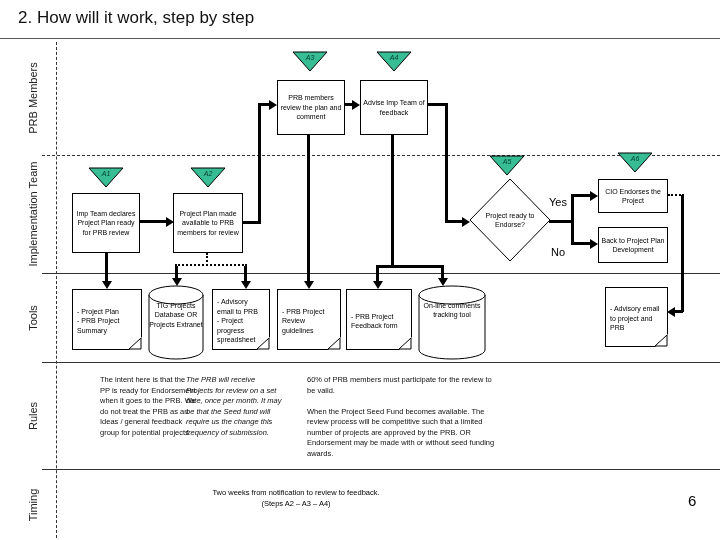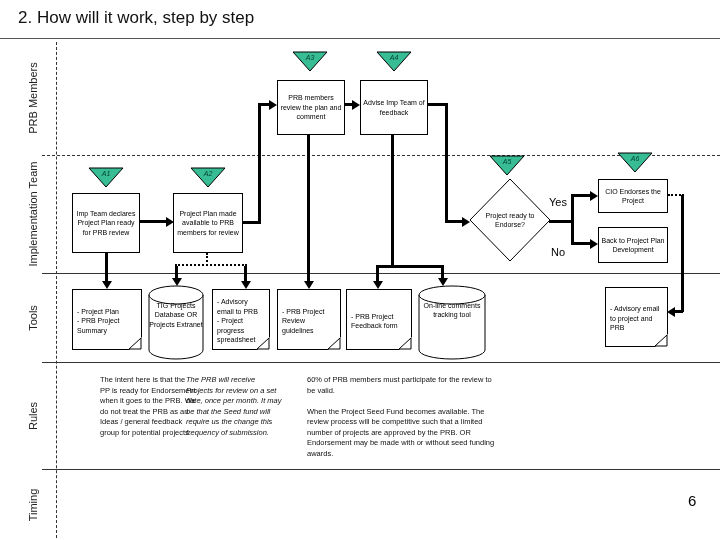--- a/index.html
+++ b/index.html
@@ -208,16 +208,20 @@
         <path d="M0,12 L12,1 L12,12 Z" fill="#fff" stroke="#000"></path>
     </svg>
   </div>
 
   <div class="rule-note" style="left:72px;width:96px;">The intent here is that the PP is ready for Endorsement when it goes to the PRB. We do not treat the PRB as an Ideas / general feedback group for potential projects.</div>
   <div class="rule-note" style="left:158px;width:96px;font-style:italic;">The PRB will receive Projects for review on a set date, once per month. It may be that the Seed fund will require us the change this frequency of submission.</div>
   <div class="rule-note" style="left:279px;width:188px;">60% of PRB members must participate for the review to be valid.
 
 When the Project Seed Fund becomes available. The review process will be competitive such that a limited number of projects are approved by the PRB. OR Endorsement may be made with or without seed funding awards.</div>
 
+  <div class="timing-note">
+    <div>Two weeks from notification to review to feedback.</div>
+    <div>(Steps A2 – A3 – A4)</div>
+  </div>
 
   <div class="page-num">6</div>
 
 </div>
 
 </body></html>

